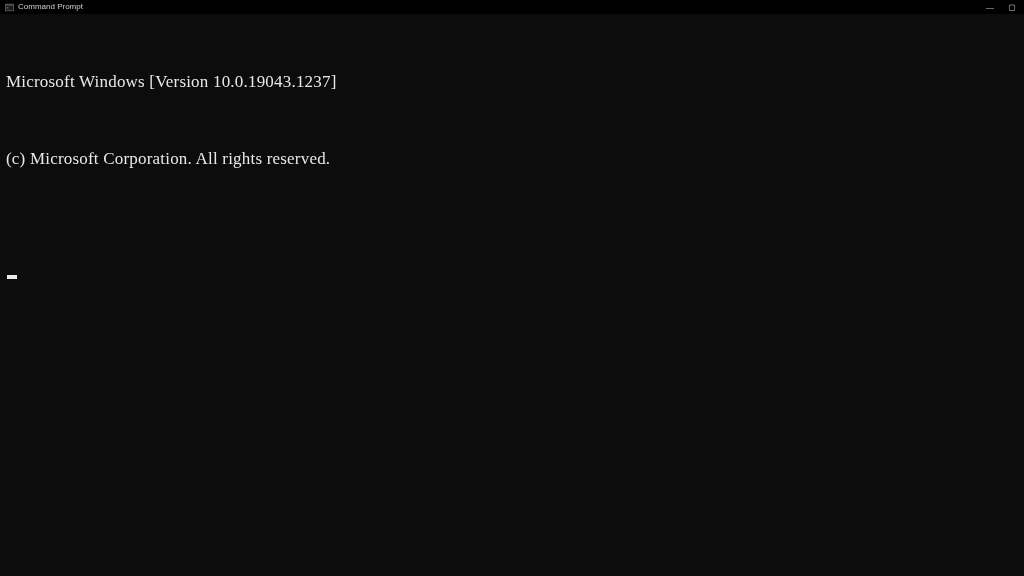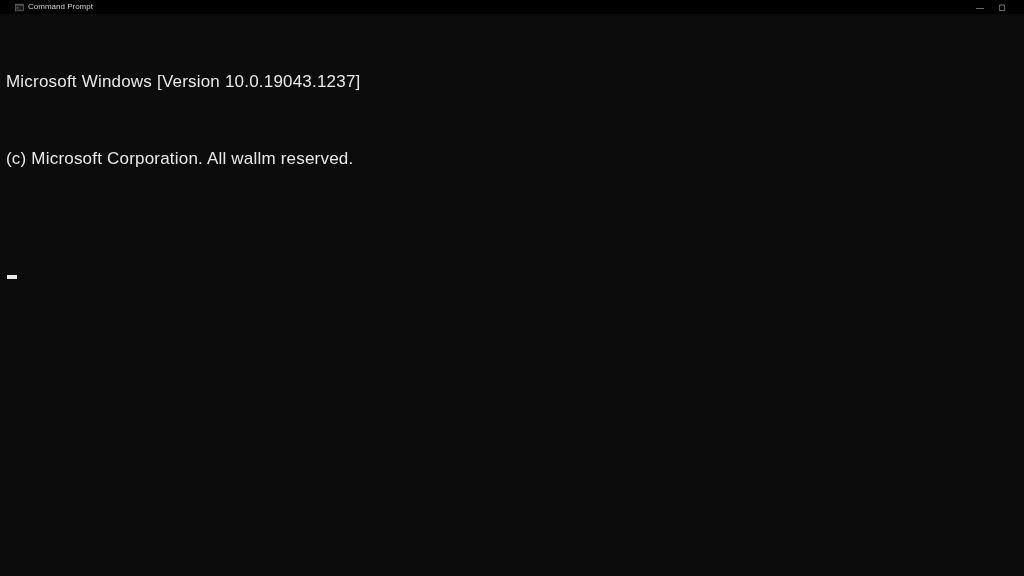--- a/index.html
+++ b/index.html
@@ -14,21 +14,21 @@
       font-family: Consolas, 'Courier New', monospace;
       overflow: hidden;
       position: relative;
     }
     .titlebar {
       height: 14px;
       background: #000000;
       display: flex;
       align-items: center;
       justify-content: space-between;
-      padding: 0 14px;
+      padding: 0 4px;
       font-family: 'Segoe UI', Tahoma, sans-serif;
       font-size: 8px;
       color: #cccccc;
     }
     .titlebar-left {
       display: flex;
       align-items: center;
       gap: 4px;
     }
     .app-icon {
@@ -63,21 +63,21 @@
       color: #cccccc;
       font-size: 8px;
       cursor: default;
     }
     .terminal {
       padding: 4px 6px;
       color: #e8e8e8;
       font-size: 17px;
       line-height: 1.5;
       white-space: pre;
-      font-family: Liberation Sans, sans-serif;
+      font-family: Liberation Serif, serif;
       letter-spacing: 0.2px;
     }
     .terminal-line {
       display: block;
     }
     .prompt-line {
       display: flex;
       align-items: baseline;
     }
     .cursor {
@@ -106,18 +106,18 @@
     <span class="titlebar-title">Command Prompt</span>
   </div>
   <div class="titlebar-right">
     <span class="win-control">—</span>
     <span class="win-control">▢</span>
   </div>
 </div>
 
 <div class="terminal">
   <span class="terminal-line">Microsoft Windows [Version 10.0.19043.1237]</span>
-  <span class="terminal-line">(c) Microsoft Corporation. All wallm reserved.</span>
+  <span class="terminal-line">(c) Microsoft Corporation. All rights reserved.</span>
   <span class="terminal-line"></span>
   <span class="prompt-line">
     <span class="cursor"></span>
   </span>
 </div>
 
 </body></html>

